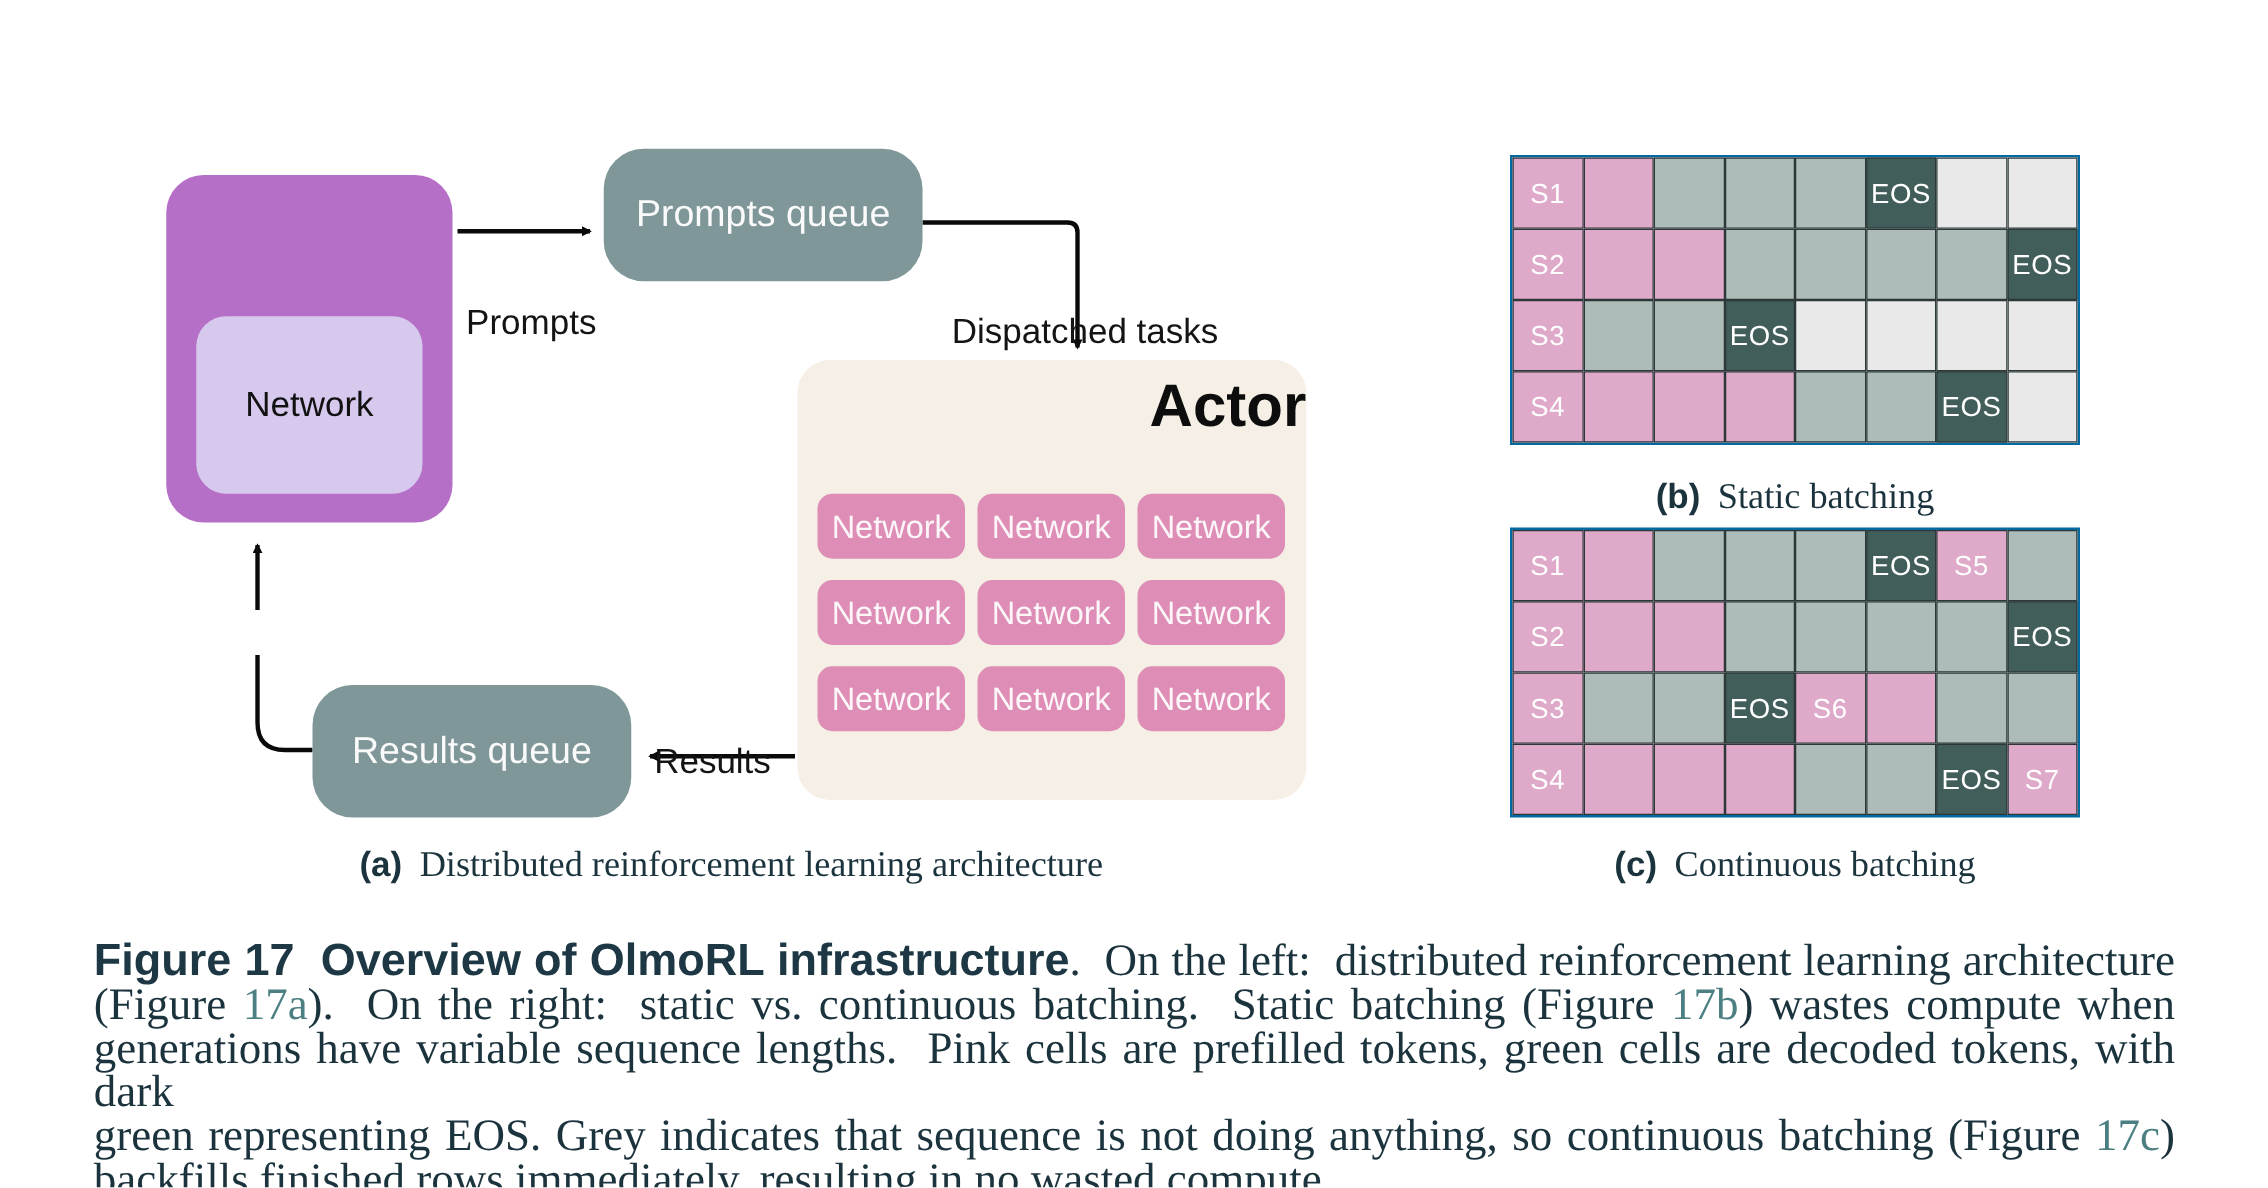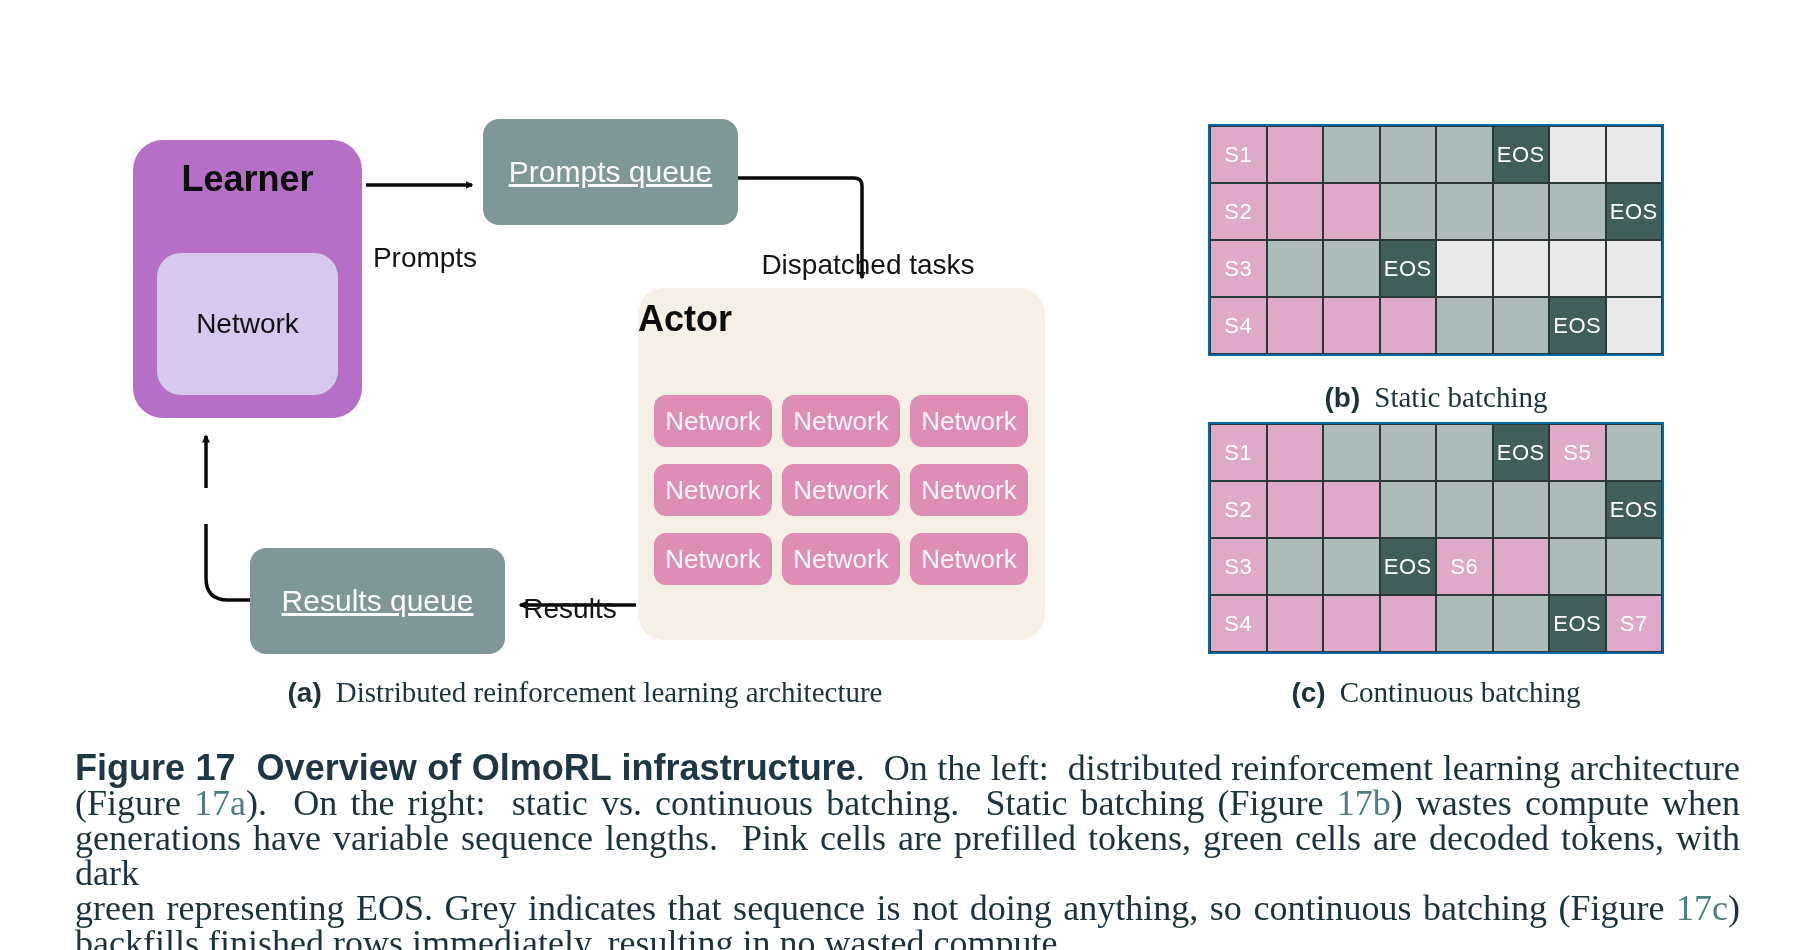--- a/index.html
+++ b/index.html
@@ -5,32 +5,32 @@
   html,body{margin:0;padding:0;background:#ffffff;}
   .canvas{position:relative;width:1814px;height:950px;background:#ffffff;overflow:hidden;
           font-family:"Liberation Sans",sans-serif;}
   .abs{position:absolute;}
 
   
   .learner-box{left:133px;top:140px;width:229px;height:278px;background:var(--purple);border-radius:30px;}
   .learner-title{left:133px;top:158px;width:229px;text-align:center;font-size:36px;font-weight:700;color:#0d0d0d;}
   .learner-network{left:157px;top:253px;width:181px;height:142px;background:var(--lavender);border-radius:24px;
                    display:flex;align-items:center;justify-content:center;font-size:28px;color:#111;}
-  .queue-box{background:var(--slate);border-radius:16px;display:flex;align-items:center;justify-content:center;
-             color:#fafafa;font-size:30px;text-decoration:underline;}
+  .queue-box{background:var(--slate);border-radius:32px;display:flex;align-items:center;justify-content:center;
+             color:#fafafa;font-size:30px;}
   .prompts-queue{left:483px;top:119px;width:255px;height:106px;}
   .results-queue{left:250px;top:548px;width:255px;height:106px;}
   .edge-label{color:#141414;font-size:28px;margin-top:37px;}
   .lbl-prompts{left:360px;top:205px;width:130px;text-align:center;}
   .lbl-dispatched{left:752px;top:212px;width:232px;text-align:center;}
   .lbl-results{left:470px;top:556px;width:200px;text-align:center;}
   .lbl-consumed{left:66px;top:490px;width:280px;text-align:center;}
 
   .actor-box{left:638px;top:288px;width:407px;height:352px;background:var(--cream);border-radius:26px;}
-  .actor-title{left:638px;top:298px;width:407px;text-align:left;font-size:36px;font-weight:700;color:#0d0d0d;}
+  .actor-title{left:638px;top:298px;width:407px;text-align:right;font-size:48px;font-weight:700;color:#0d0d0d;}
   .actor-grid{left:654px;top:395px;width:374px;display:grid;grid-template-columns:repeat(3,118px);
               grid-auto-rows:52px;column-gap:10px;row-gap:17px;}
   .pill{background:var(--pink-strong);border-radius:12px;display:flex;align-items:center;justify-content:center;
         color:#fdf6f9;font-size:26px;}
 
   
   .batch-grid{display:grid;grid-template-columns:repeat(8,56.5px);grid-auto-rows:57px;
               border:2px solid #0369a1;}
   .grid-b{left:1208px;top:124px;}
   .grid-c{left:1208px;top:422px;}
@@ -69,21 +69,20 @@
       </marker>
     </defs>
     <path d="M 366 185 L 472 185" stroke="#0a0a0a" stroke-width="3.5" fill="none" marker-end="url(#ah)"></path>
     <path d="M 738 178 L 854 178 Q 862 178 862 186 L 862 278" stroke="#0a0a0a" stroke-width="3.5" fill="none" marker-end="url(#ah)"></path>
     <path d="M 636 605 L 520 605" stroke="#0a0a0a" stroke-width="3.5" fill="none" marker-end="url(#ah)"></path>
     <path d="M 206 488 L 206 436" stroke="#0a0a0a" stroke-width="3.5" fill="none" marker-end="url(#ah)"></path>
     <path d="M 250 600 L 228 600 Q 206 600 206 578 L 206 524" stroke="#0a0a0a" stroke-width="3.5" fill="none"></path>
   </svg>
 
   <div class="abs learner-box"></div>
-  <div class="abs learner-title">Learner</div>
   <div class="abs learner-network">Network</div>
 
   <div class="abs queue-box prompts-queue">Prompts queue</div>
   <div class="abs queue-box results-queue">Results queue</div>
 
   <div class="abs edge-label lbl-prompts">Prompts</div>
   <div class="abs edge-label lbl-dispatched">Dispatched tasks</div>
   <div class="abs edge-label lbl-results">Results</div>
 
   <div class="abs actor-box"></div>

